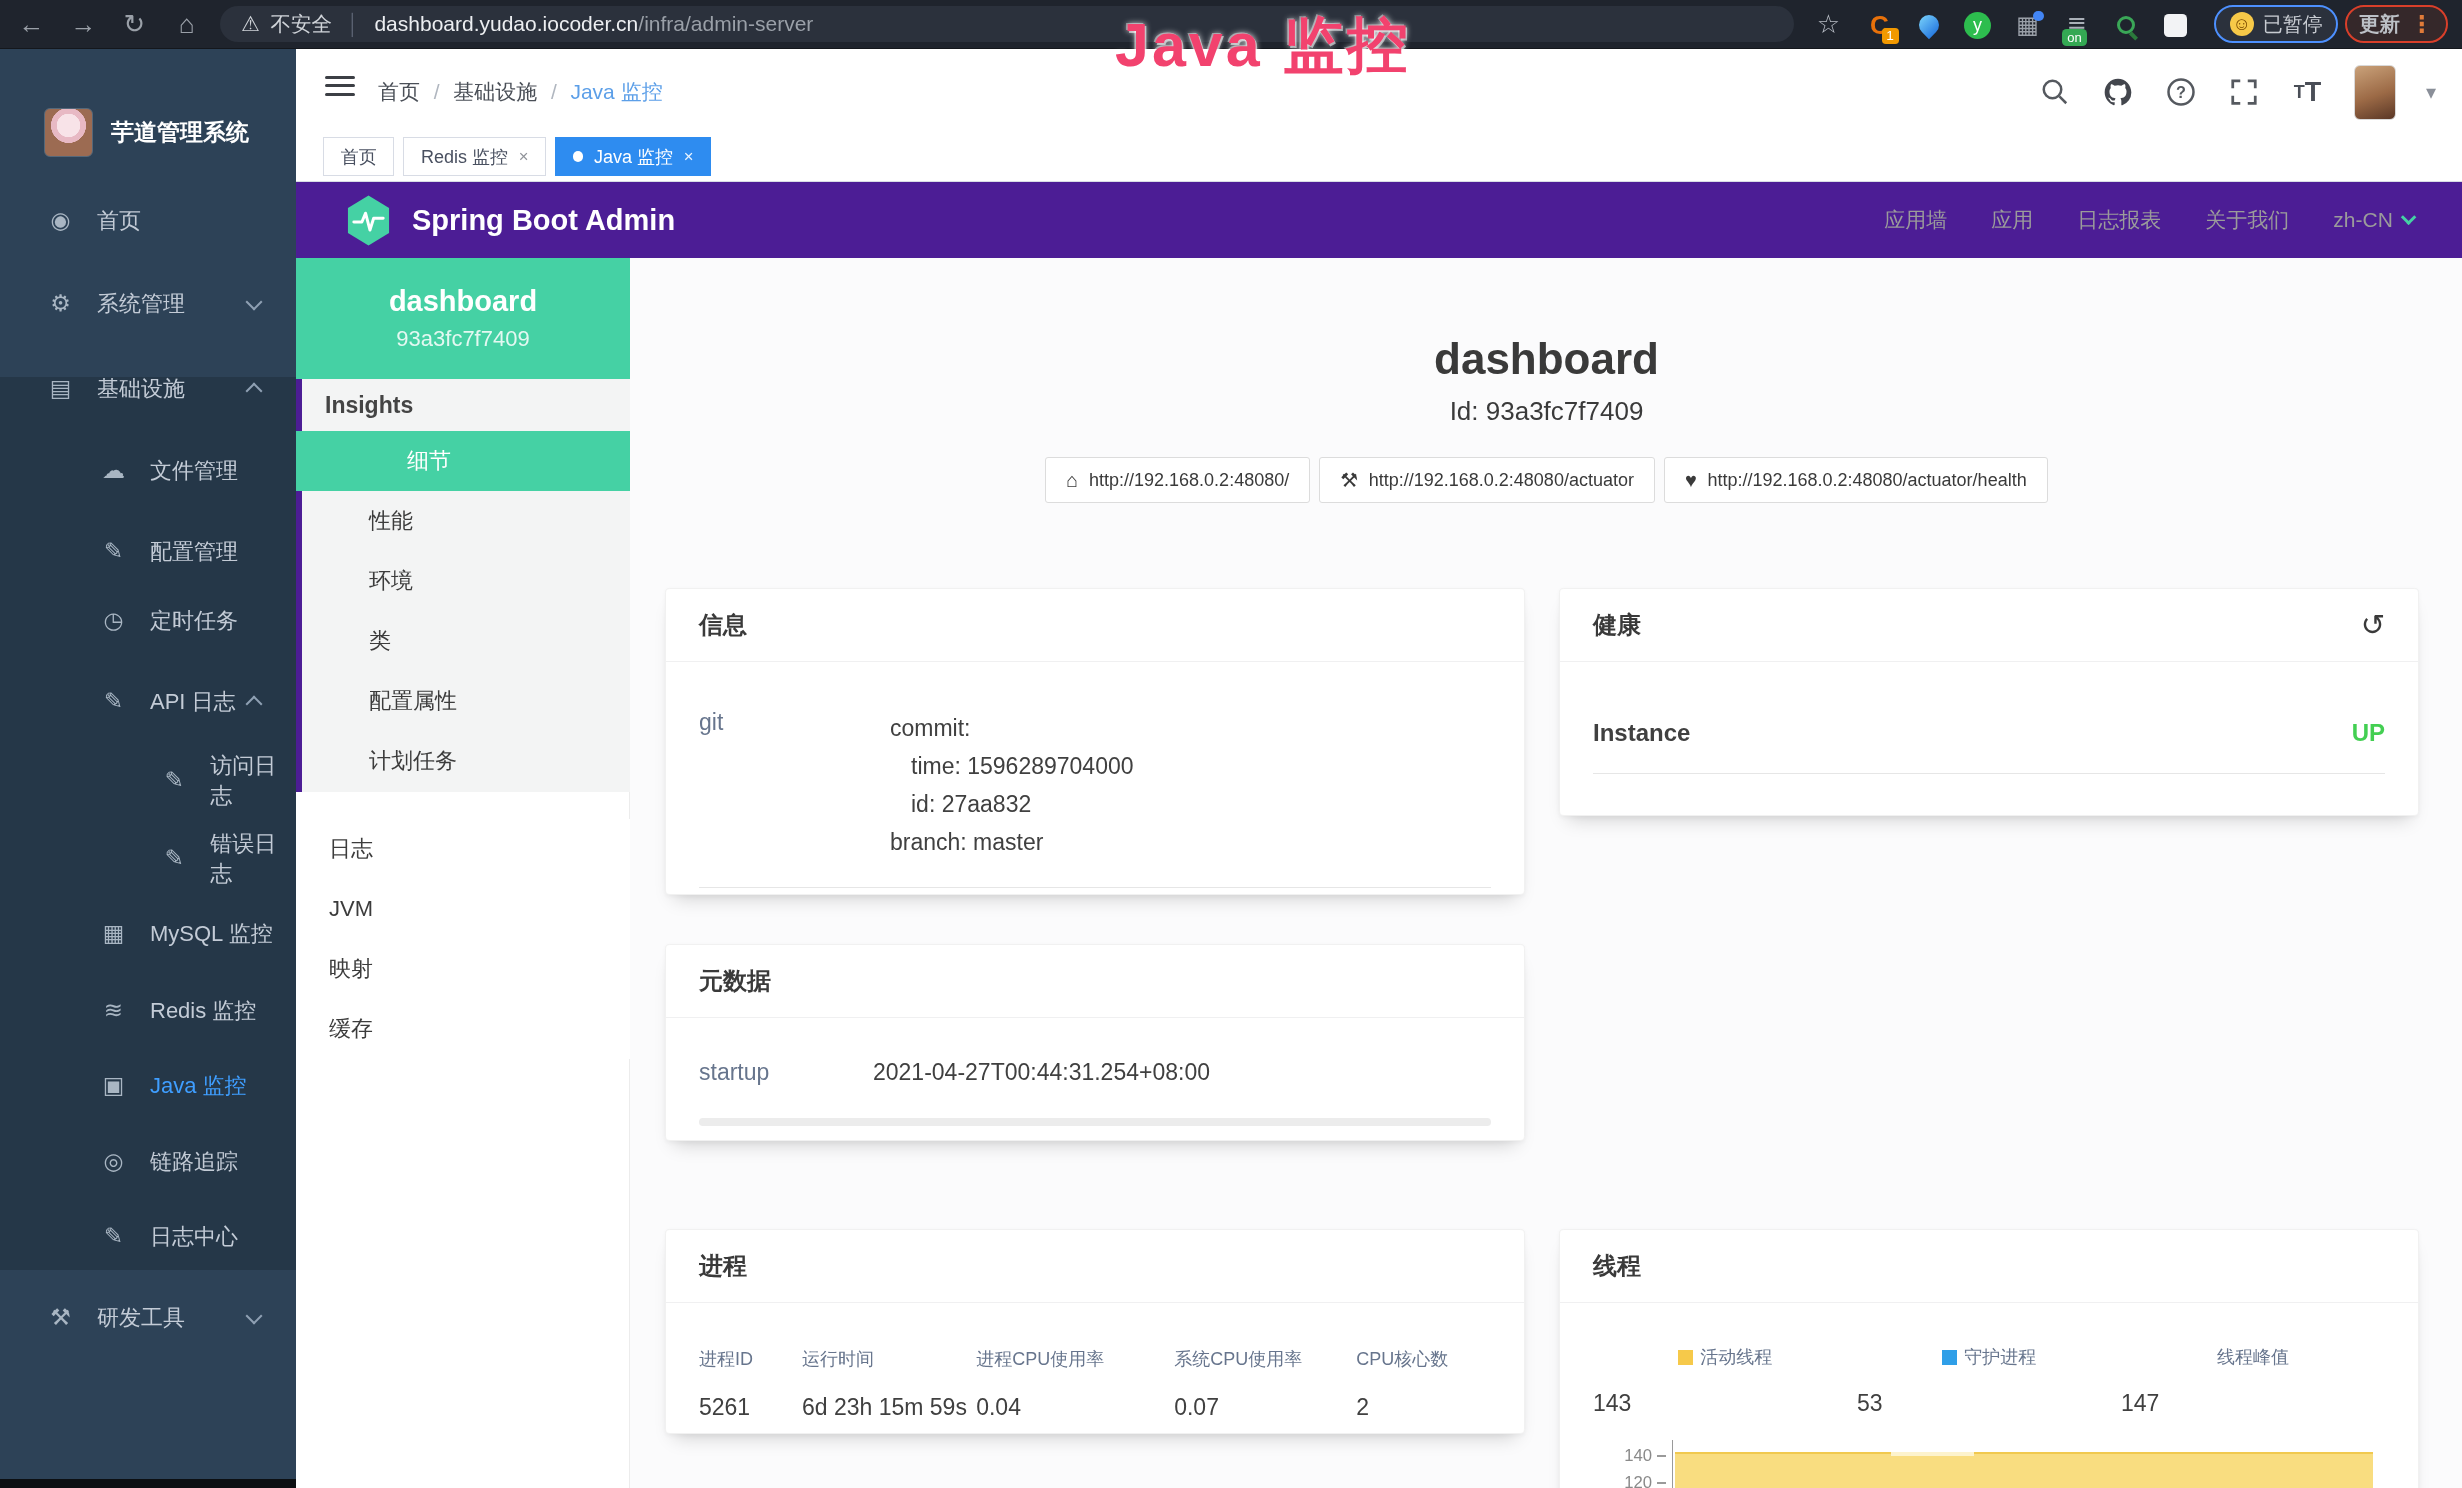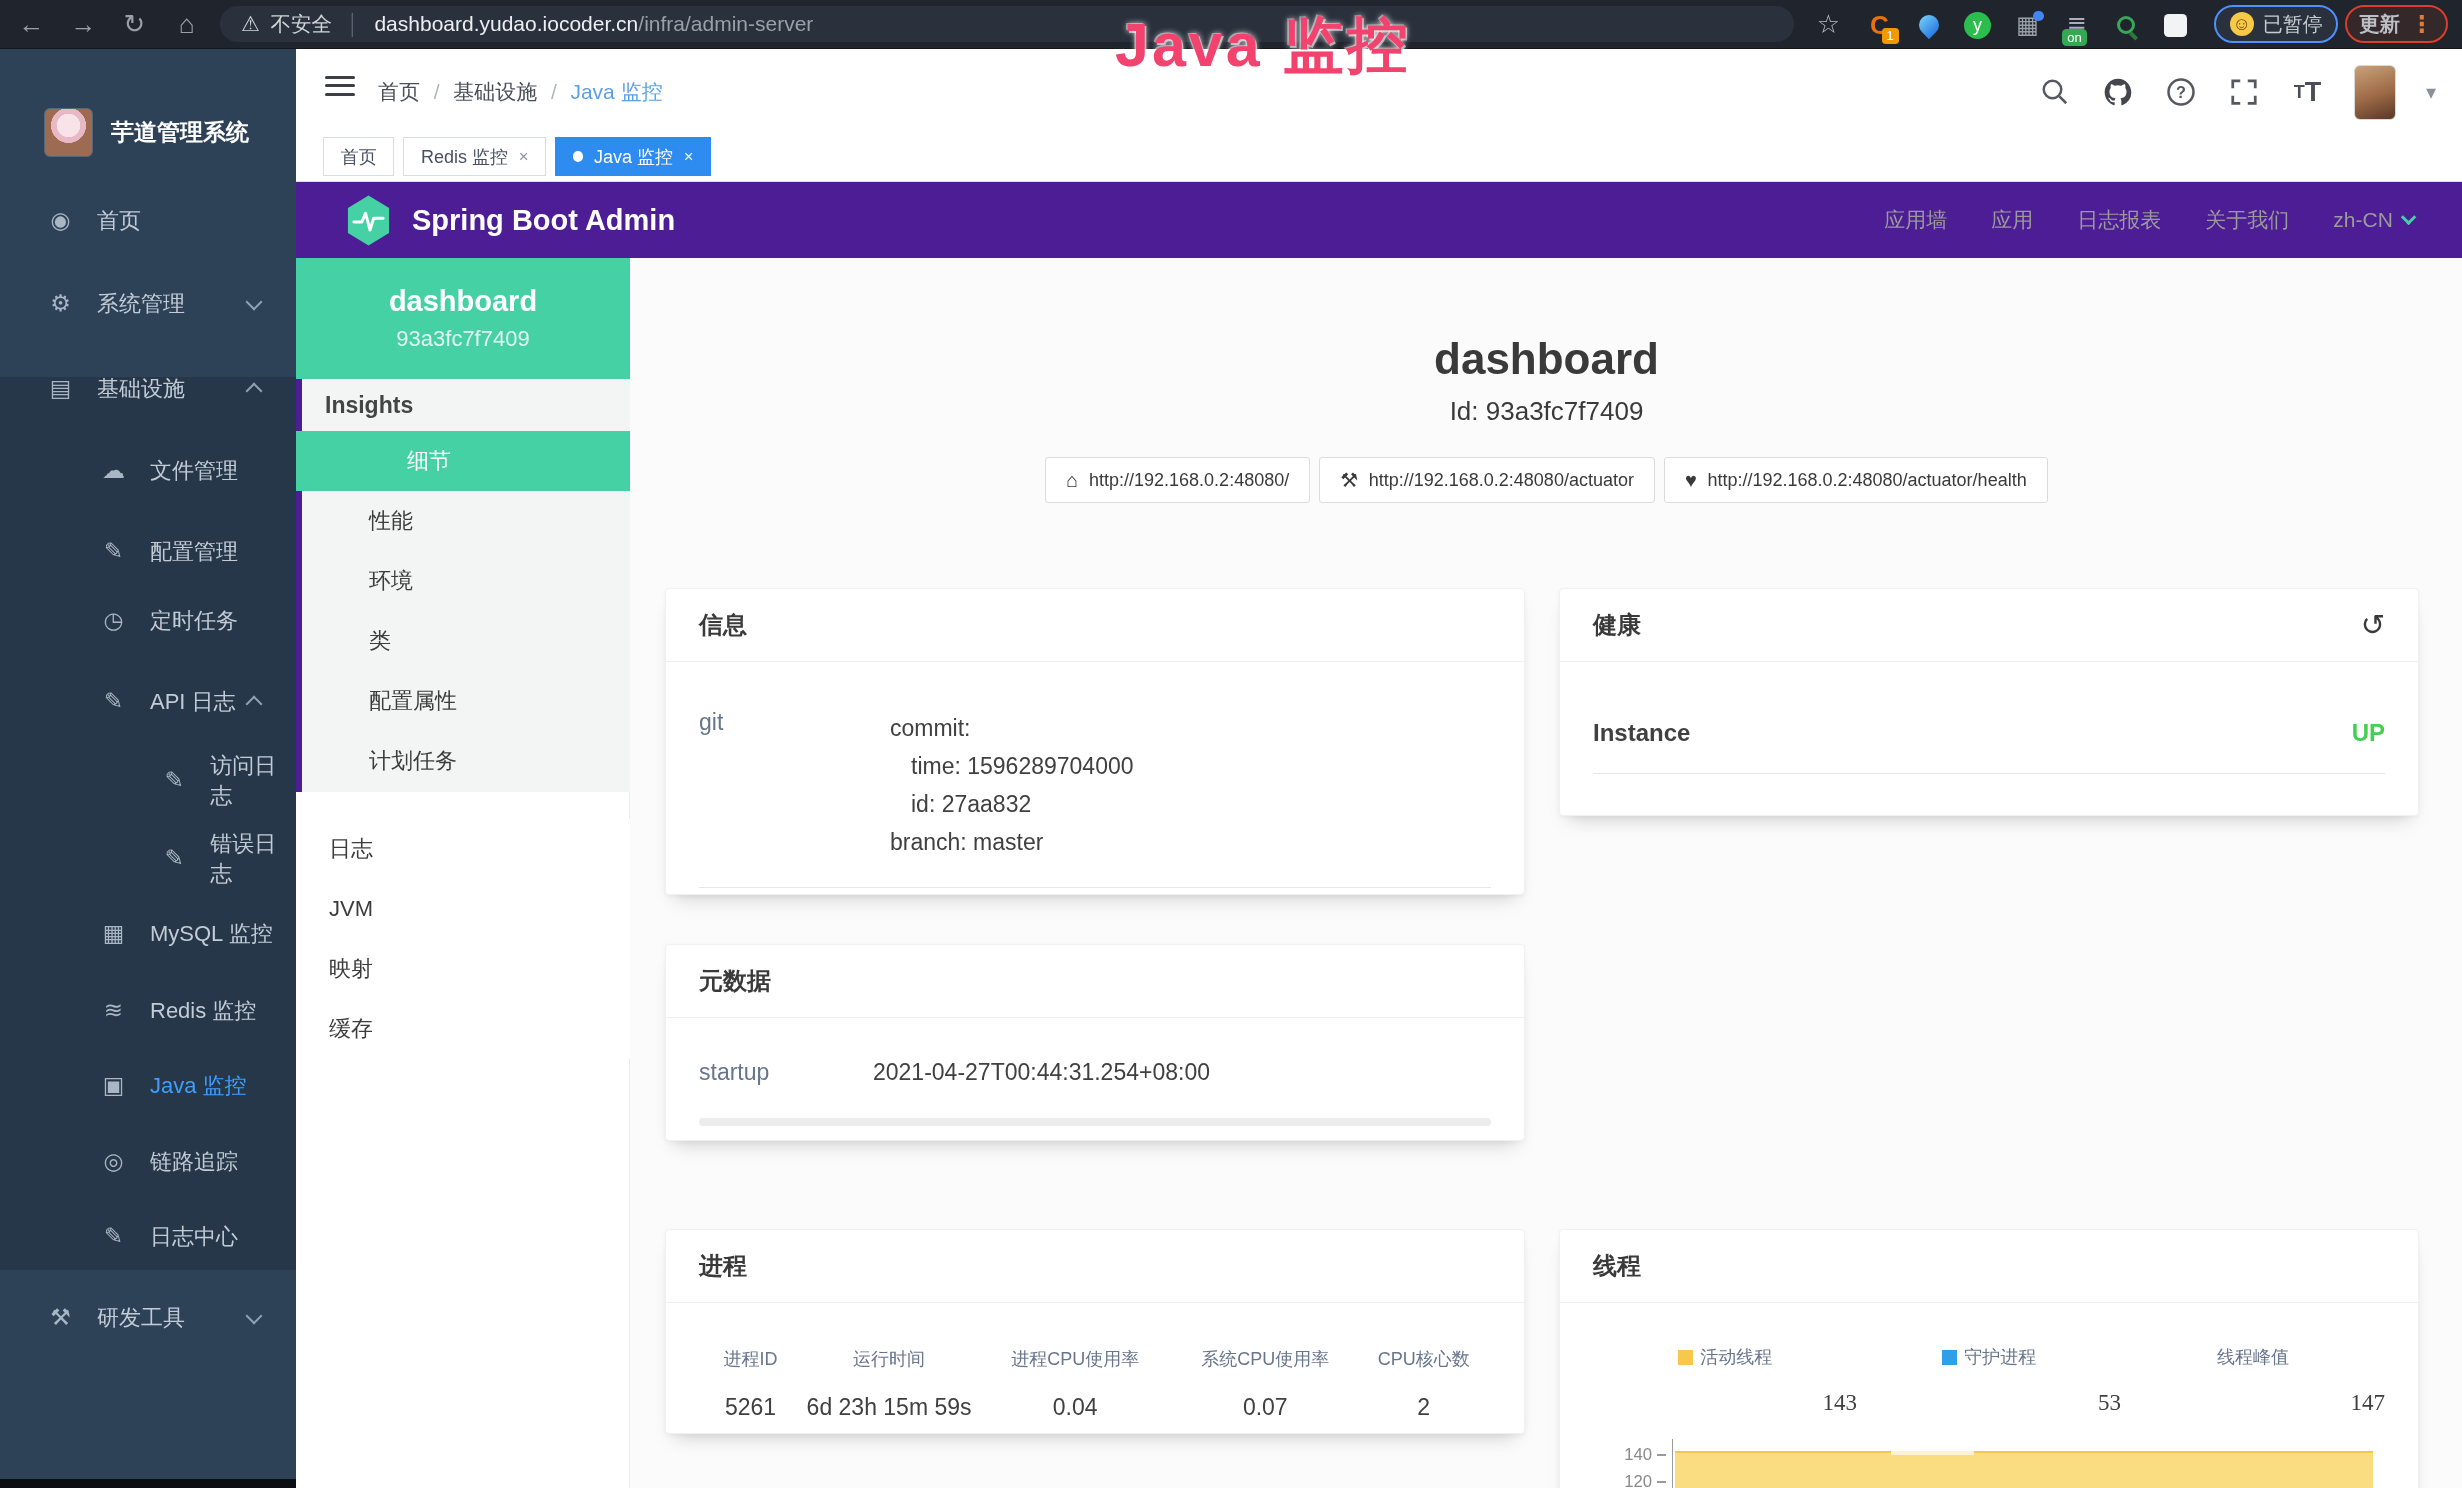--- a/index.html
+++ b/index.html
@@ -108,25 +108,25 @@
   .kv { display:flex; margin-top:20px; }
   .kv .k { width:159px; font-size:23px; color:#67758d; }
   .kv-lines div { font-size:23px; color:#404040; line-height:38px;margin-left:32px; }
   .kv-lines div:nth-child(2), .kv-lines div:nth-child(3) { padding-left:21px; }
   .rule { border-top:1.5px solid #e6e6e6; margin-top:26px; }
   .thickrule { height:7.6px; background:#ececec; border-radius:3.8px; margin-top:32px; }
   .health-row { display:flex; justify-content:space-between; align-items:center; margin-top:30px; }
   .health-row .k { font-size:24px; color:#404040; font-weight:bold; }
   .health-row .v { font-size:24px; font-weight:bold; }
   .ptable { display:flex; margin-top:16.7px; }
-  .pcol { text-align:center; }
+  .pcol { }
   .pcol .ph { font-size:18px; color:#67758d; }
   .pcol .pv { font-size:23px; color:#404040; margin-top:23px; }
   .legend { display:flex; margin-top:15px; }
-  .lcol { flex:1; text-align:right;font-family:Liberation Serif, serif; }
+  .lcol { flex:1; text-align:left; }
   .lrow1 { display:flex; align-items:center; justify-content:center; gap:7.6px; font-size:18px; color:#67758d; }
   .lsq { width:15px; height:15px; display:inline-block; }
   .lval { font-size:23px; color:#404040; margin-top:21px; }
   .chart { position:relative; margin-top:23px; height:182px; }
   .ylab { position:absolute; left:0; width:59px; text-align:right; font-size:16.7px; color:#8a8a8a; }
   .ytick { position:absolute; left:64px; width:9px; height:1.5px; background:#9a9a9a; }
   .plot { position:absolute; left:79px; right:12px; top:0; bottom:0; border-left:1.5px solid #9a9a9a; }
   .area { position:absolute; left:1.5px; right:0; top:12px; bottom:-7.6px; background:#f9dd80; border-top:2.3px solid #f1c94f; }
   .area .notch { position:absolute; left:31%; top:-2.3px; width:83px; height:4.6px; background:#fdf3cd; }
 </style>

